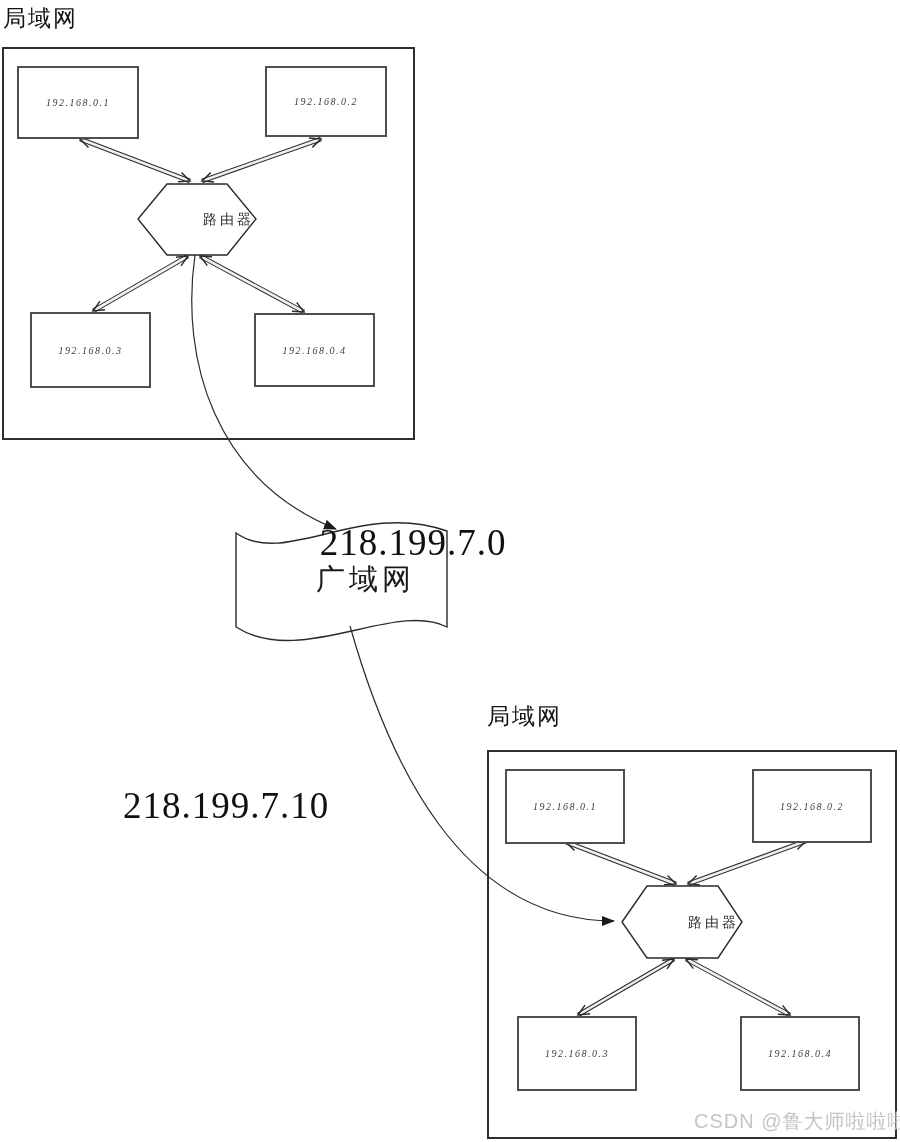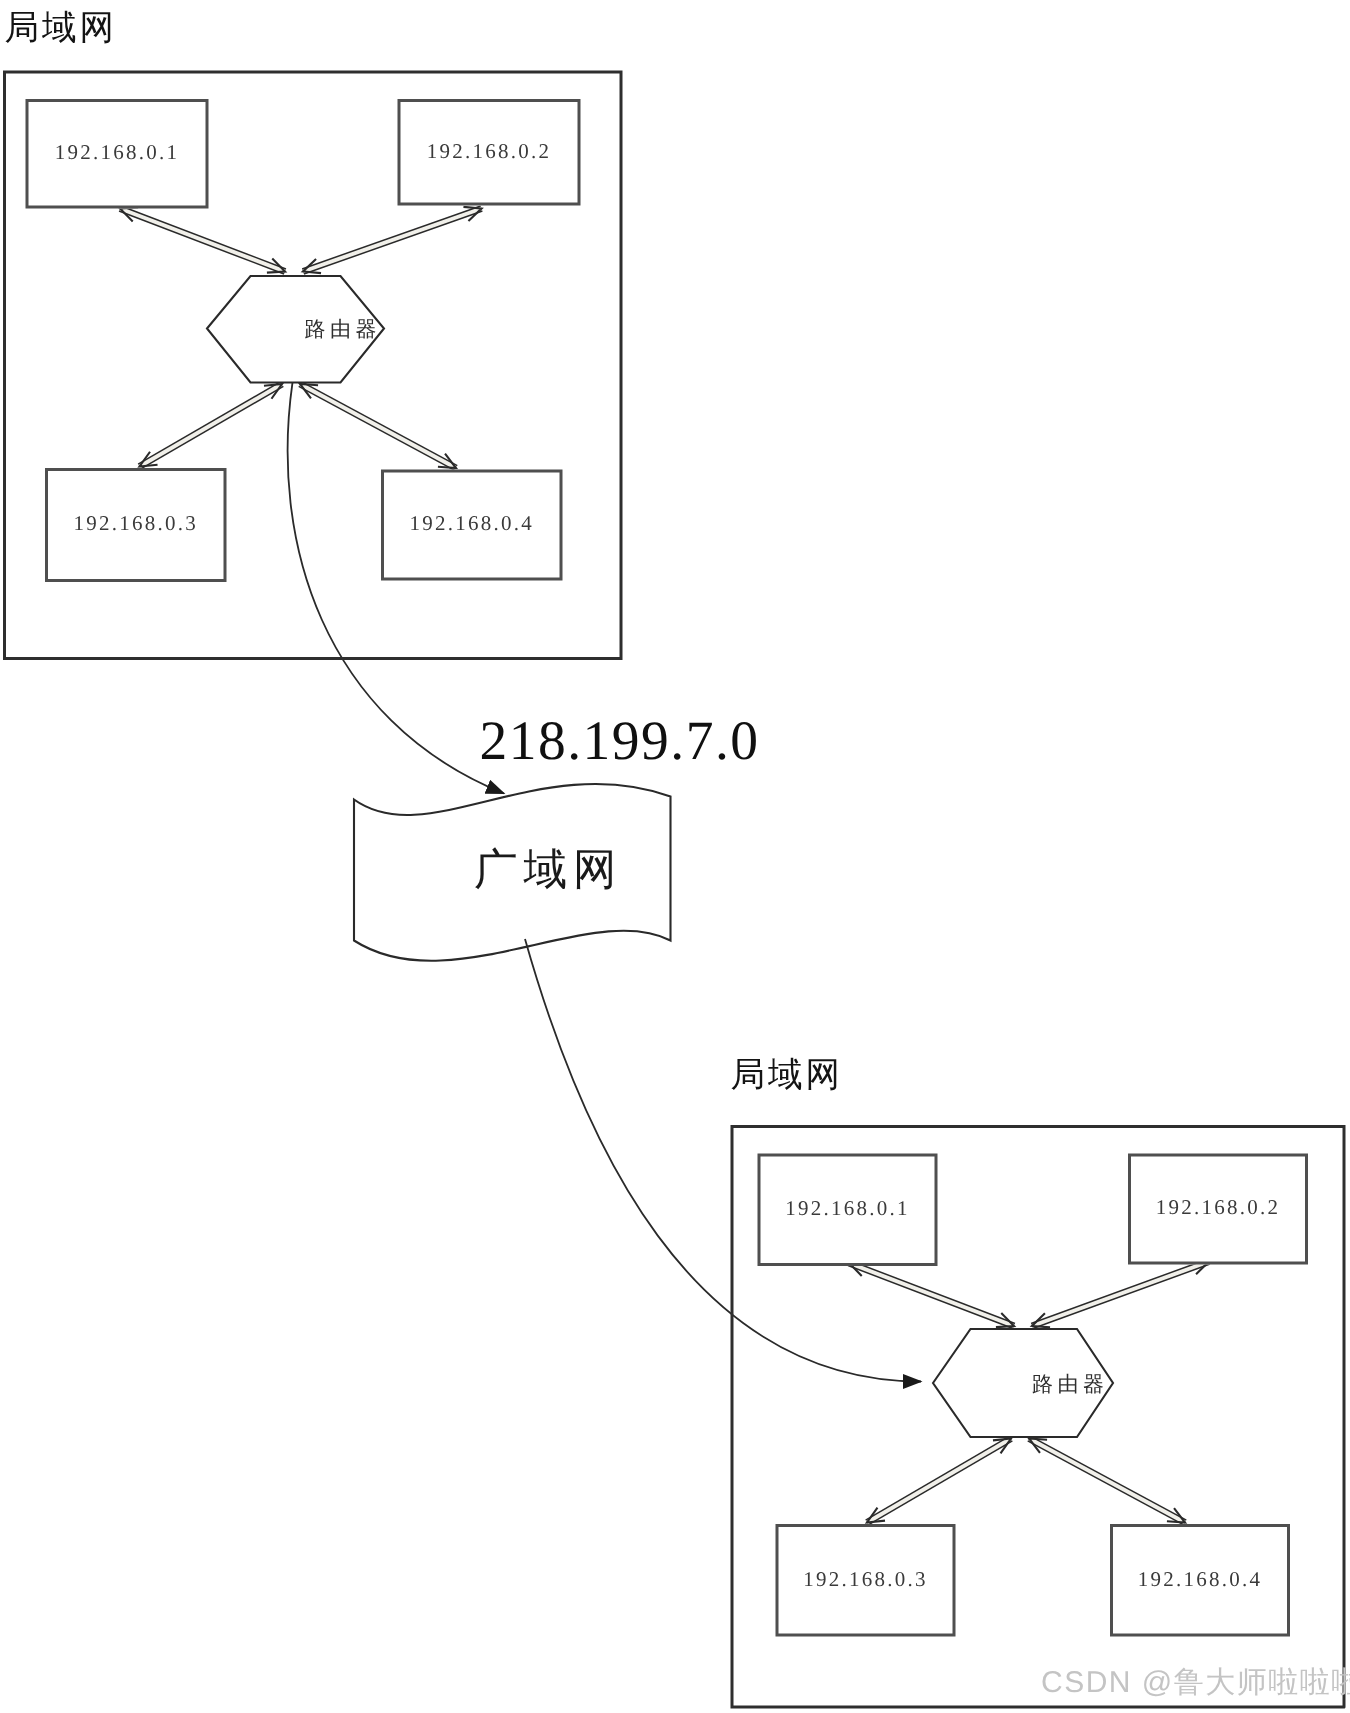--- a/index.html
+++ b/index.html
@@ -6,24 +6,24 @@
   .stage{
     position:relative;width:900px;height:1142px;background:#ffffff;overflow:hidden;
     font-family:"Liberation Serif","DejaVu Serif",serif;color:#151515;border-radius:11px;
   }
   .stage svg{position:absolute;left:0;top:0;}
   .lan-boundary{position:absolute;border:2px solid #2e2e2e;background:transparent;}
   .lan-label{position:absolute;font-size:23px;letter-spacing:2px;color:#141414;}
   .hostbox{
     position:absolute;border:2px solid #4f4f4f;background:#ffffff;
     display:flex;align-items:center;justify-content:center;
-    font-size:14px;letter-spacing:1.5px;color:#3a3a3a;
+    font-size:10px;letter-spacing:1.5px;color:#3a3a3a;font-style:italic;
   }
   .router-label{position:absolute;text-align:right;font-size:14px;letter-spacing:3px;color:#2e2e2e;}
-  .big-addr{position:absolute;font-size:37px;letter-spacing:1px;color:#101010;white-space:nowrap;}
+  .big-addr{position:absolute;font-size:37px;letter-spacing:1px;color:#101010;white-space:nowrap;margin-top:48px;}
   .wan-label{position:absolute;font-size:29px;letter-spacing:4px;text-align:left;color:#1a1a1a;}
   .watermark{
     position:absolute;font-size:20px;color:#c4c4c4;letter-spacing:1px;
     font-family:"Liberation Sans","DejaVu Sans",sans-serif;white-space:nowrap;
   }
   
   .sh-o{stroke:#2a2a2a;stroke-width:4.6;fill:none;}
   .sh-i{stroke:#f1f0ea;stroke-width:2.6;fill:none;}
   .thin-link{stroke:#2a2a2a;stroke-width:1.2;fill:none;}
   .shape{fill:#ffffff;stroke:#2a2a2a;stroke-width:1.4;}
@@ -91,20 +91,21 @@
 
   <div class="hostbox" style="left:17px;top:66px;width:118px;height:69px;">192.168.0.1</div>
   <div class="hostbox" style="left:265px;top:66px;width:118px;height:67px;">192.168.0.2</div>
   <div class="hostbox" style="left:30px;top:312px;width:117px;height:72px;">192.168.0.3</div>
   <div class="hostbox" style="left:254px;top:313px;width:117px;height:70px;">192.168.0.4</div>
 
   <div class="router-label" style="left:140px;top:211px;width:114px;">路由器</div>
 
   <div class="big-addr" style="left:297px;top:473px;width:232px;text-align:center;">218.199.7.0</div>
   <div class="wan-label" style="left:316px;top:560px;width:130px;">广域网</div>
+  <div class="big-addr" style="left:123px;top:736px;">218.199.7.10</div>
 
   <div class="lan-label" style="left:487px;top:701px;">局域网</div>
   <div class="lan-boundary" style="left:487px;top:750px;width:406px;height:385px;"></div>
 
   <div class="hostbox" style="left:505px;top:769px;width:116px;height:71px;">192.168.0.1</div>
   <div class="hostbox" style="left:752px;top:769px;width:116px;height:70px;">192.168.0.2</div>
   <div class="hostbox" style="left:517px;top:1016px;width:116px;height:71px;">192.168.0.3</div>
   <div class="hostbox" style="left:740px;top:1016px;width:116px;height:71px;">192.168.0.4</div>
 
   <div class="router-label" style="left:625px;top:914px;width:114px;">路由器</div>

